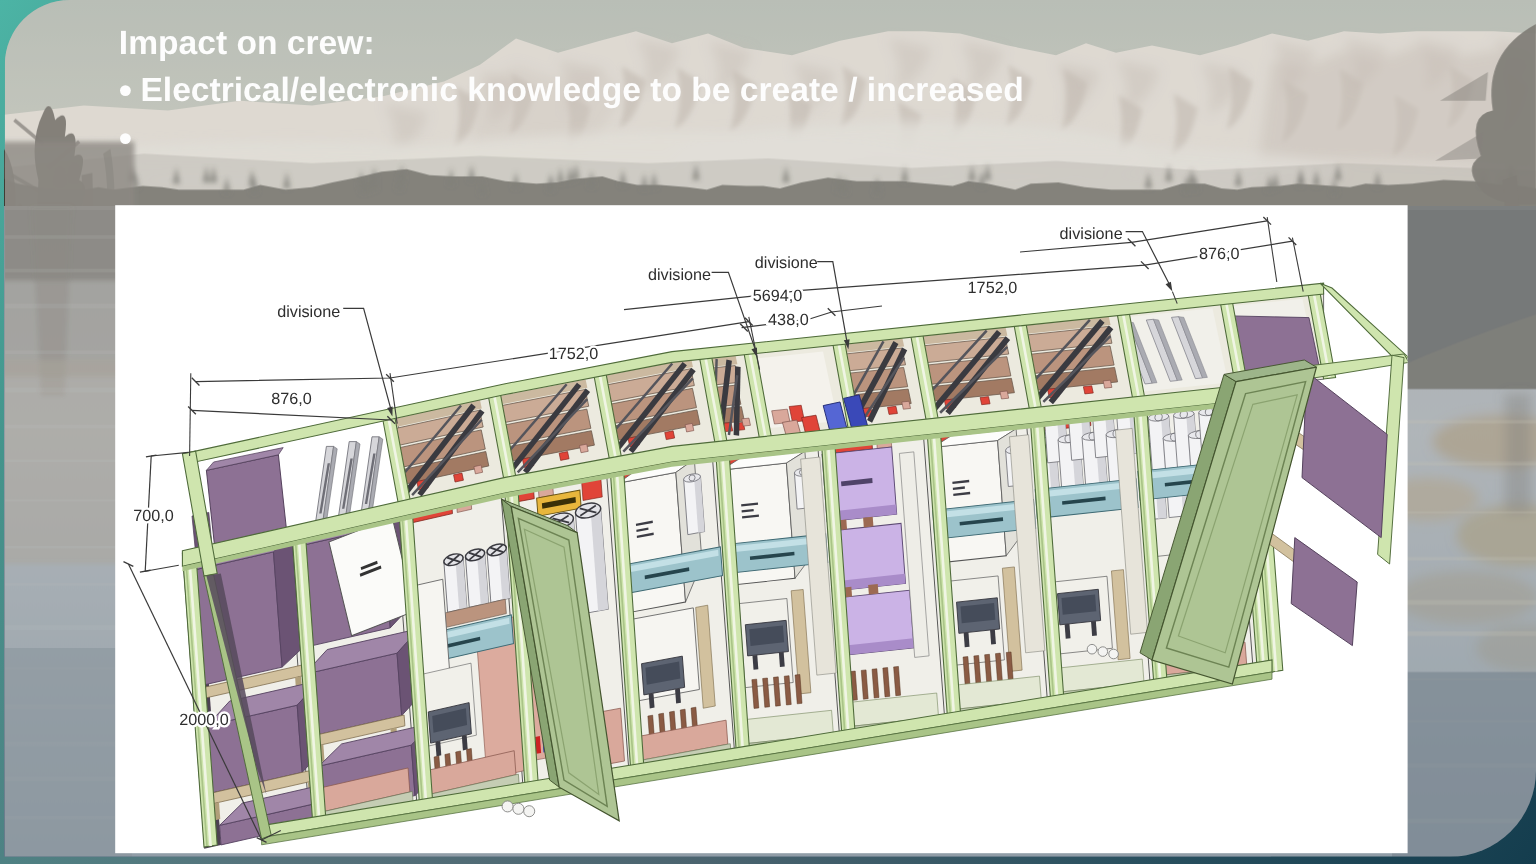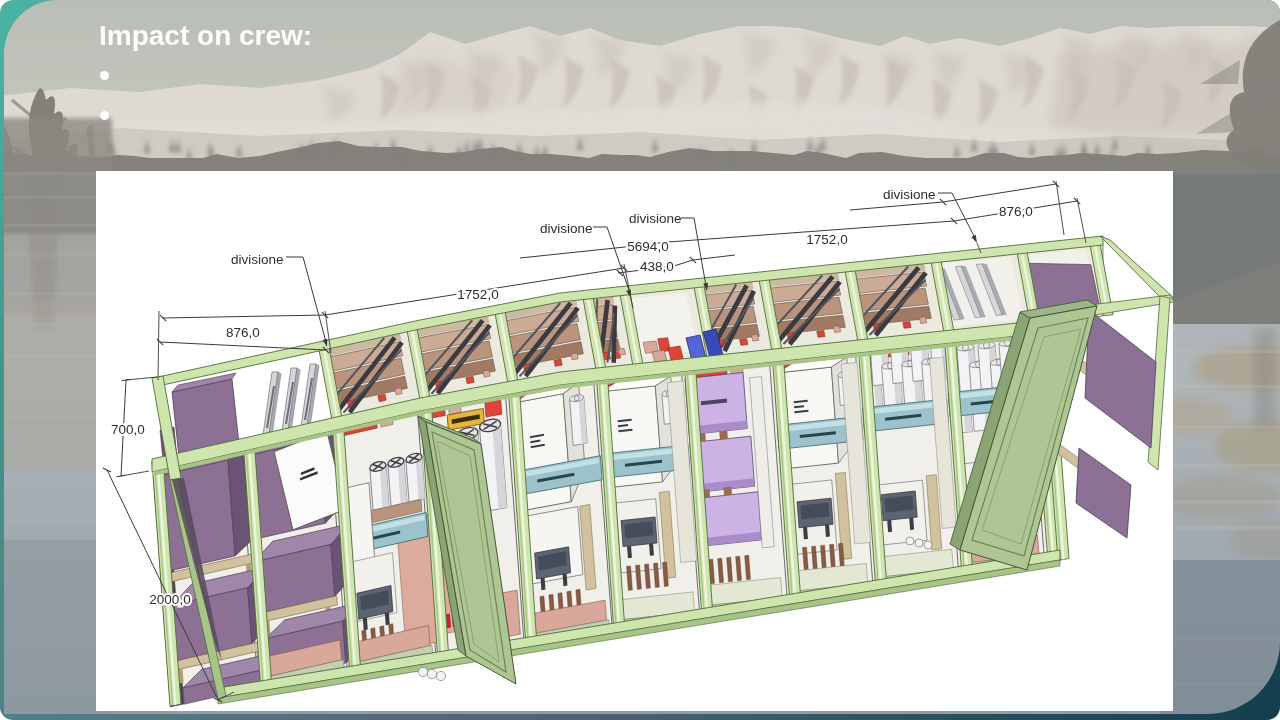--- a/index.html
+++ b/index.html
@@ -1,16 +1,16 @@
 <!DOCTYPE html>
 <html><head><meta charset="utf-8"><title>slide</title><style>
 html,body{margin:0;padding:0}
 #slide{position:relative;width:1280px;height:720px;overflow:hidden;
  font-family:"Liberation Sans",sans-serif;
- background:linear-gradient(128deg,#4cb4a5 0%,#44948c 16%,#56737c 42%,#4b646f 62%,#29505f 82%,#143d4e 100%);border-radius:13px;}
+ background:linear-gradient(128deg,#4cb4a5 0%,#44948c 16%,#56737c 42%,#4b646f 62%,#29505f 82%,#143d4e 100%);}
 #photo{position:absolute;left:4px;top:0;width:1276px;height:714px;border-radius:54px 0 72px 0;overflow:hidden}
 #title{position:absolute;left:99px;top:20px;color:#fdfdfd;font-size:28px;font-weight:bold}
 .bul{position:absolute;color:#fdfdfd;font-size:28px;font-weight:bold}
 .dot{position:absolute;width:9px;height:9px;border-radius:50%;background:#fdfdfd}
 #panel{position:absolute;left:96px;top:171px;width:1077px;height:540px;background:#ffffff}
 </style></head><body>
 <div id="slide">
 
 <div id="photo"><svg width="1276" height="714" viewBox="4 0 1276 714">
         <defs>
@@ -203,20 +203,21 @@
         <rect x="1160" y="636" width="120" height="4" fill="#b5af9d" opacity="0.25"></rect>
         <rect x="1160" y="682" width="120" height="4" fill="#b5af9d" opacity="0.25"></rect>
         <rect x="1160" y="560" width="120" height="154" fill="#44596a" opacity="0.7"></rect>
         <rect x="0" y="0" width="1280" height="714" fill="#eceae6" opacity="0.32"></rect>
         <rect x="0" y="0" width="1280" height="175" fill="#e8e6e0" opacity="0.07"></rect>
       </svg></div>
 
 <div id="title">Impact on crew:</div>
 
 <div class="dot" style="left:100px;top:71px"></div>
+<div class="bul" style="left:117px;top:59px">Electrical/electronic knowledge to be create / increased</div>
 
 <div class="dot" style="left:100px;top:111px"></div>
 
 <div id="panel"></div>
 
 <svg style="position:absolute;left:96px;top:171px" width="1077" height="540" viewBox="96 171 1077 540">
 <polygon points="332,347.1 420,328 560,301 1103,244 1103,316 560,374 420,400 332,420" fill="#eceadf" stroke="#555" stroke-width="0.7"></polygon>
       <g transform="matrix(1,-0.2176,0.21,1,320,350.8)">
         <rect x="2" y="0" width="78" height="7" fill="#cbb9a0" stroke="none"></rect>
         <rect x="4" y="8" width="74" height="14" fill="#cbab96" stroke="#6b5a4e" stroke-width="0.6"></rect>

